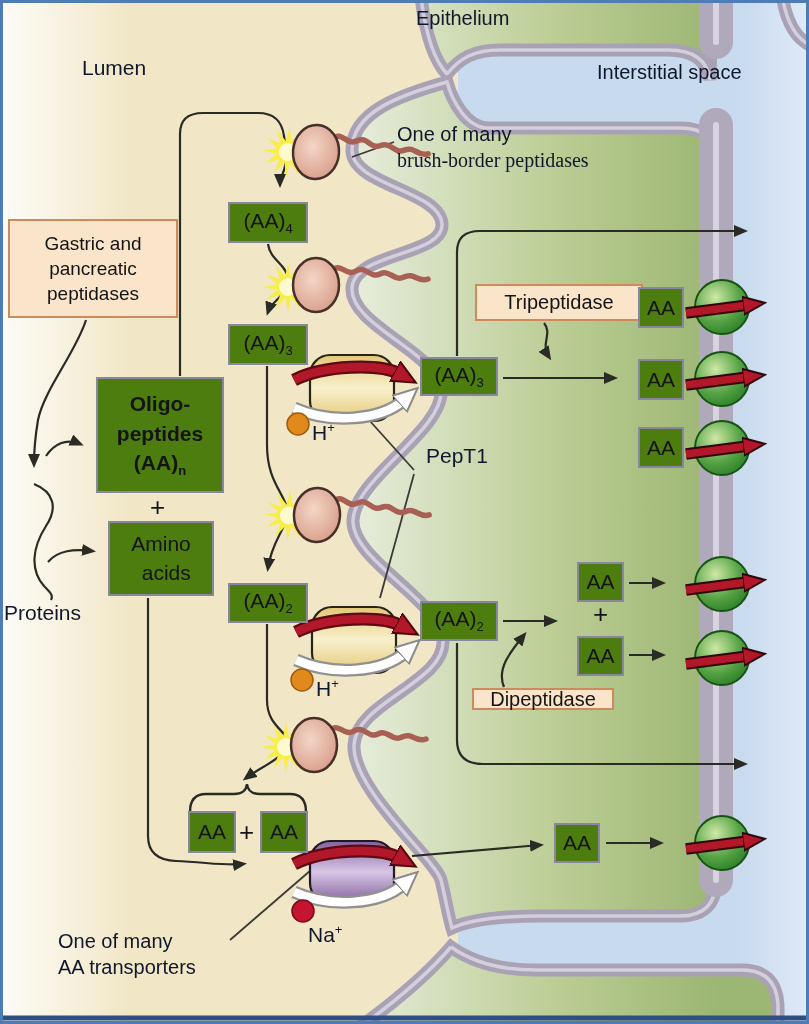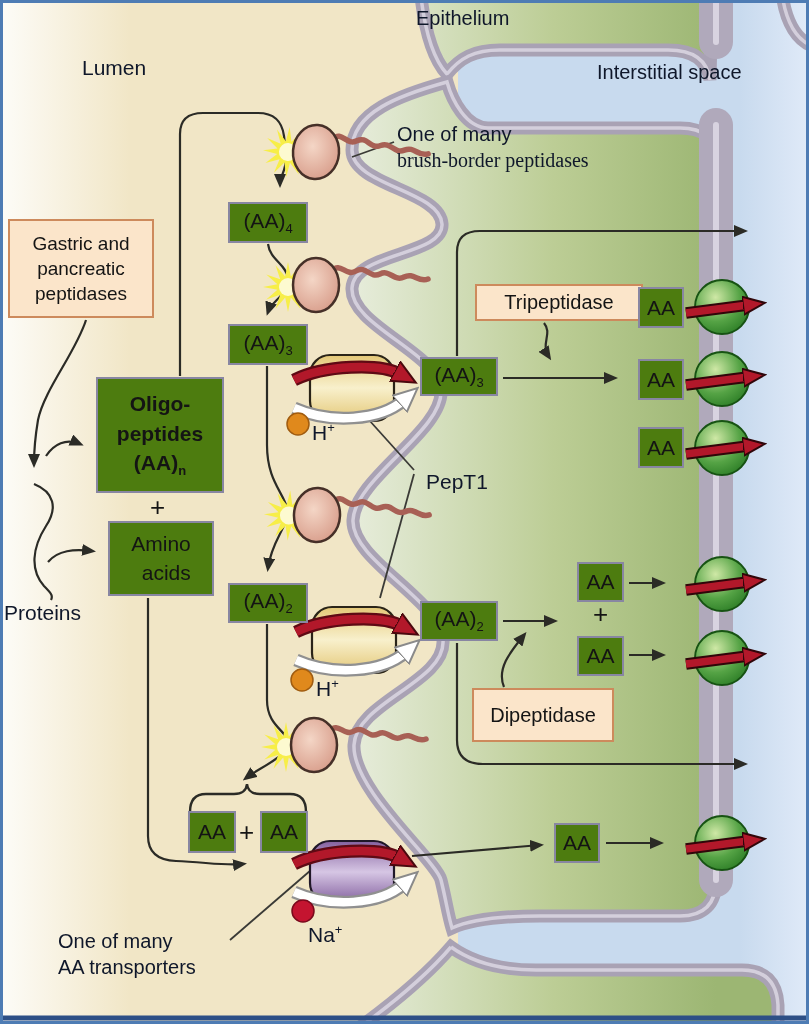--- a/index.html
+++ b/index.html
@@ -194,29 +194,29 @@
 <use href="#greenT" transform="translate(722,843)"></use>
 
 <line x1="2" y1="1018" x2="807" y2="1018" stroke="#2d4f86" stroke-width="5"></line>
 <rect x="1.5" y="1.5" width="806" height="1021" fill="none" stroke="#4e7cb4" stroke-width="3"></rect>
 </svg>
 
 <div class="lbl" style="left:82px;top:56px;font-size:21px;">Lumen</div>
 <div class="lbl" style="left:416px;top:7px;">Epithelium</div>
 <div class="lbl" style="left:597px;top:61px;">Interstitial space</div>
 
-<div class="ebox" style="left:8px;top:219px;width:146px;height:99px;font-size:19px;">
+<div class="ebox" style="left:8px;top:219px;width:170px;height:99px;font-size:19px;">
   <div><span>Gastric and</span><br>
        <span>pancreatic</span><br>
        <span>peptidases</span></div>
 </div>
 <div class="ebox" style="left:475px;top:284px;width:168px;height:37px;">
   <span>Tripeptidase</span>
 </div>
-<div class="ebox" style="left:472px;top:688px;width:142px;height:54px;">
+<div class="ebox" style="left:472px;top:688px;width:142px;height:22px;">
   <span>Dipeptidase</span>
 </div>
 
 <div class="pbox" style="left:96px;top:377px;width:128px;height:116px;line-height:1.4;font-weight:bold;">
   <div><span>Oligo-</span><br>
        <span>peptides</span><br>
        <span>(AA)</span><sub>n</sub></div>
 </div>
 <div class="plus" style="left:150px;top:492px;">+</div>
 <div class="pbox" style="left:108px;top:521px;width:106px;height:75px;line-height:1.35;text-align:right;">
@@ -249,21 +249,21 @@
 <div class="pbox" style="left:577px;top:636px;width:47px;height:40px;">AA</div>
 
 <div class="pbox" style="left:188px;top:811px;width:48px;height:42px;">AA</div>
 <div class="plus" style="left:239px;top:817px;">+</div>
 <div class="pbox" style="left:260px;top:811px;width:48px;height:42px;">AA</div>
 <div class="pbox" style="left:554px;top:823px;width:46px;height:40px;">AA</div>
 
 <div class="lbl" style="left:4px;top:601px;font-size:21px;text-align:center;">Proteins</div>
 <div class="lbl" style="left:397px;top:123px;">One of many</div>
 <div class="lbl" style="left:397px;top:149px;font-family:Liberation Serif, serif;">brush-border peptidases</div>
-<div class="lbl" style="left:426px;top:470px;font-size:21px;">PepT1</div>
+<div class="lbl" style="left:426px;top:444px;font-size:21px;">PepT1</div>
 <div class="lbl" style="left:312px;top:420px;font-size:21px;">
   <span>H</span><sup>+</sup>
 </div>
 <div class="lbl" style="left:316px;top:676px;font-size:21px;">
   <span>H</span><sup>+</sup>
 </div>
 <div class="lbl" style="left:308px;top:922px;font-size:21px;">
   <span>Na</span><sup>+</sup>
 </div>
 <div class="lbl" style="left:58px;top:930px;">One of many</div>

